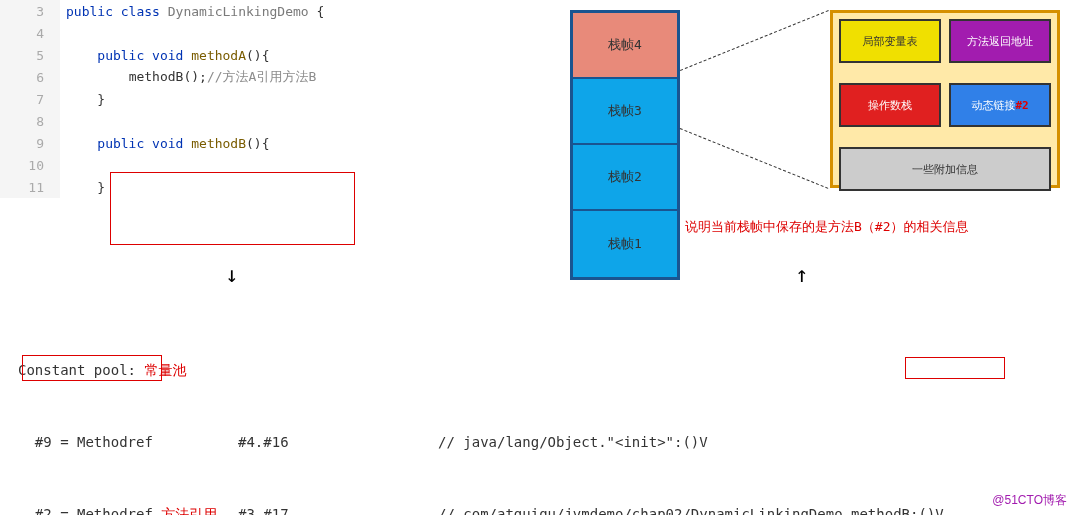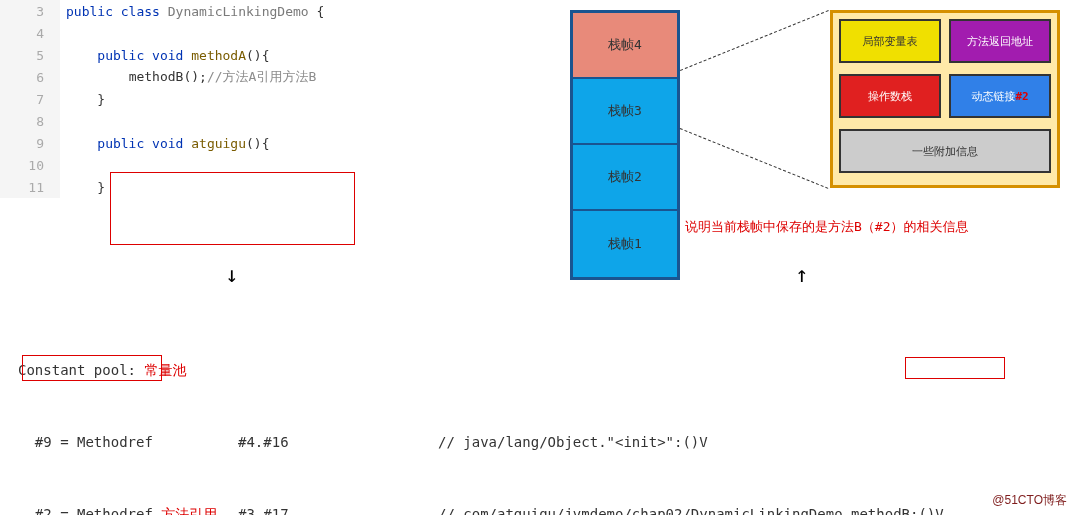--- a/index.html
+++ b/index.html
@@ -19,38 +19,38 @@
 .stack-diagram{position:absolute;left:570px;top:10px;width:490px;height:245px}
 .stack-col{position:absolute;left:0;top:0;width:110px;height:270px;border:3px solid #1a5490;background:#fff}
 .frame{height:25%;border-bottom:2px solid #1a5490;display:flex;align-items:center;justify-content:center;font-size:13px;color:#333}
 .frame:last-child{border-bottom:none}
 .frame4{background:#e88a7a}
 .frame3,.frame2,.frame1{background:#0ea5e9}
 .dash{position:absolute;border-top:1px dashed #333;transform-origin:0 0}
 .dash1{left:110px;top:60px;width:160px;transform:rotate(-22deg)}
 .dash2{left:110px;top:118px;width:160px;transform:rotate(22deg)}
 .frame-detail{position:absolute;left:260px;top:0;width:230px;height:178px;border:3px solid #d59000;background:#ffe9a8;padding:6px}
-.frame-detail .row{display:flex;gap:8px;margin-bottom:11px}
+.frame-detail .row{display:flex;gap:8px;margin-bottom:20px}
 .fd-box{flex:1;height:44px;border:2px solid #333;display:flex;align-items:center;justify-content:center;font-size:11px;color:#fff}
 .fd-yellow{background:#f0e000;color:#333}
 .fd-green{background:#a21caf}
 .fd-red{background:#e02020}
 .fd-blue{background:#3080e8}
 .fd-gray{background:#ccc;color:#333;width:100%}
 .hash2{color:#d00;font-weight:bold}
 .red-note{position:absolute;left:115px;top:208px;color:#d00;font-size:13px;white-space:nowrap}
 .pool{position:absolute;left:18px;top:310px;font-family:Consolas,Monaco,monospace;font-size:14px;line-height:24px;white-space:pre}
 .pool-label{color:#d00}
 .pool-row{display:flex}
 .pool-c1{width:220px}
 .pool-c2{width:200px}
 .pool-c3{}
 .redbox2{position:absolute;border:1.5px solid #d00;left:22px;top:355px;width:140px;height:26px}
 .redbox3{position:absolute;border:1.5px solid #d00;left:905px;top:357px;width:100px;height:22px}
-.watermark{position:absolute;right:8px;bottom:6px;color:#7f1d1d;font-size:12px;font-family:sans-serif}
+.watermark{position:absolute;right:8px;bottom:6px;color:#a21caf;font-size:12px;font-family:sans-serif}
 </style>
 </head>
 <body>
 
 <div class="code-area">
   <div class="code-line">
       <div class="gutter">3</div>
       <div class="code-content"><span class="kw">public class</span><span class="cls"> DynamicLinkingDemo</span><span> {</span></div>
     </div>
   <div class="code-line">
@@ -68,21 +68,21 @@
   <div class="code-line">
       <div class="gutter">7</div>
       <div class="code-content"><span>    }</span></div>
     </div>
   <div class="code-line">
       <div class="gutter">8</div>
       <div class="code-content"></div>
     </div>
   <div class="code-line">
       <div class="gutter">9</div>
-      <div class="code-content"><span>    </span><span class="kw">public void</span><span class="fn"> atguigu</span><span>(){</span></div>
+      <div class="code-content"><span>    </span><span class="kw">public void</span><span class="fn"> methodB</span><span>(){</span></div>
     </div>
   <div class="code-line">
       <div class="gutter">10</div>
       <div class="code-content"></div>
     </div>
   <div class="code-line">
       <div class="gutter">11</div>
       <div class="code-content"><span>    }</span></div>
     </div>
 </div>

